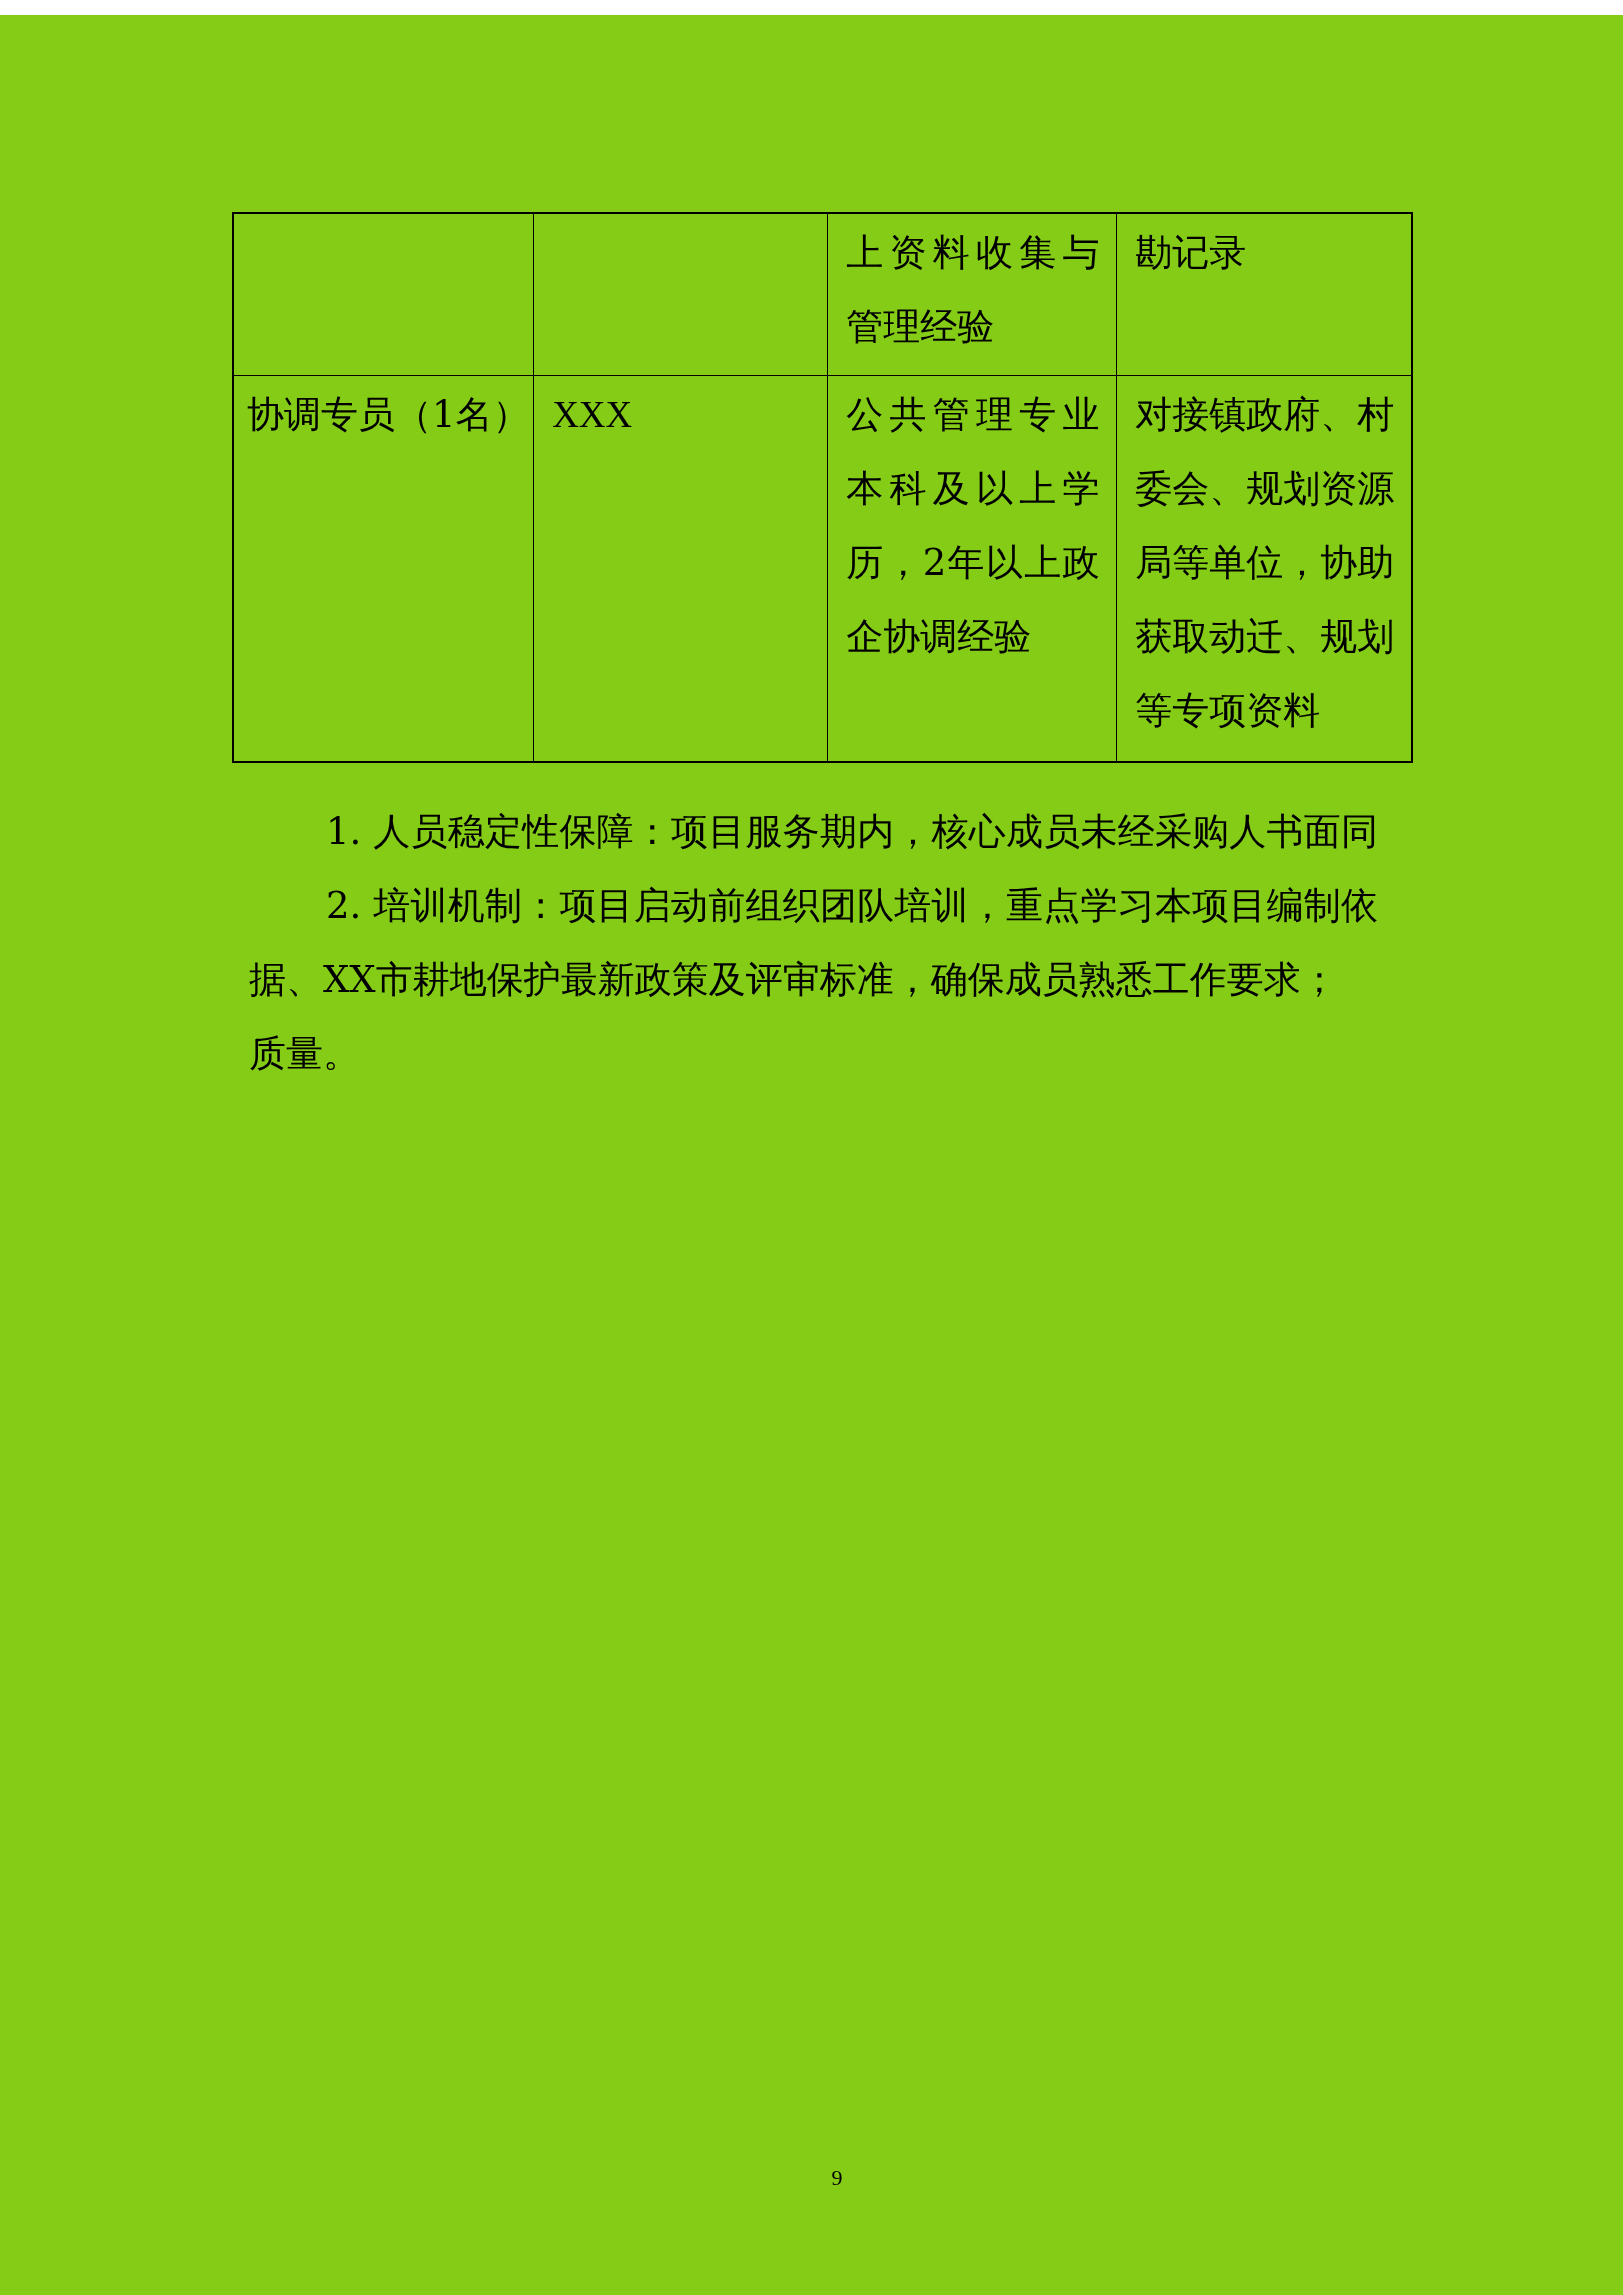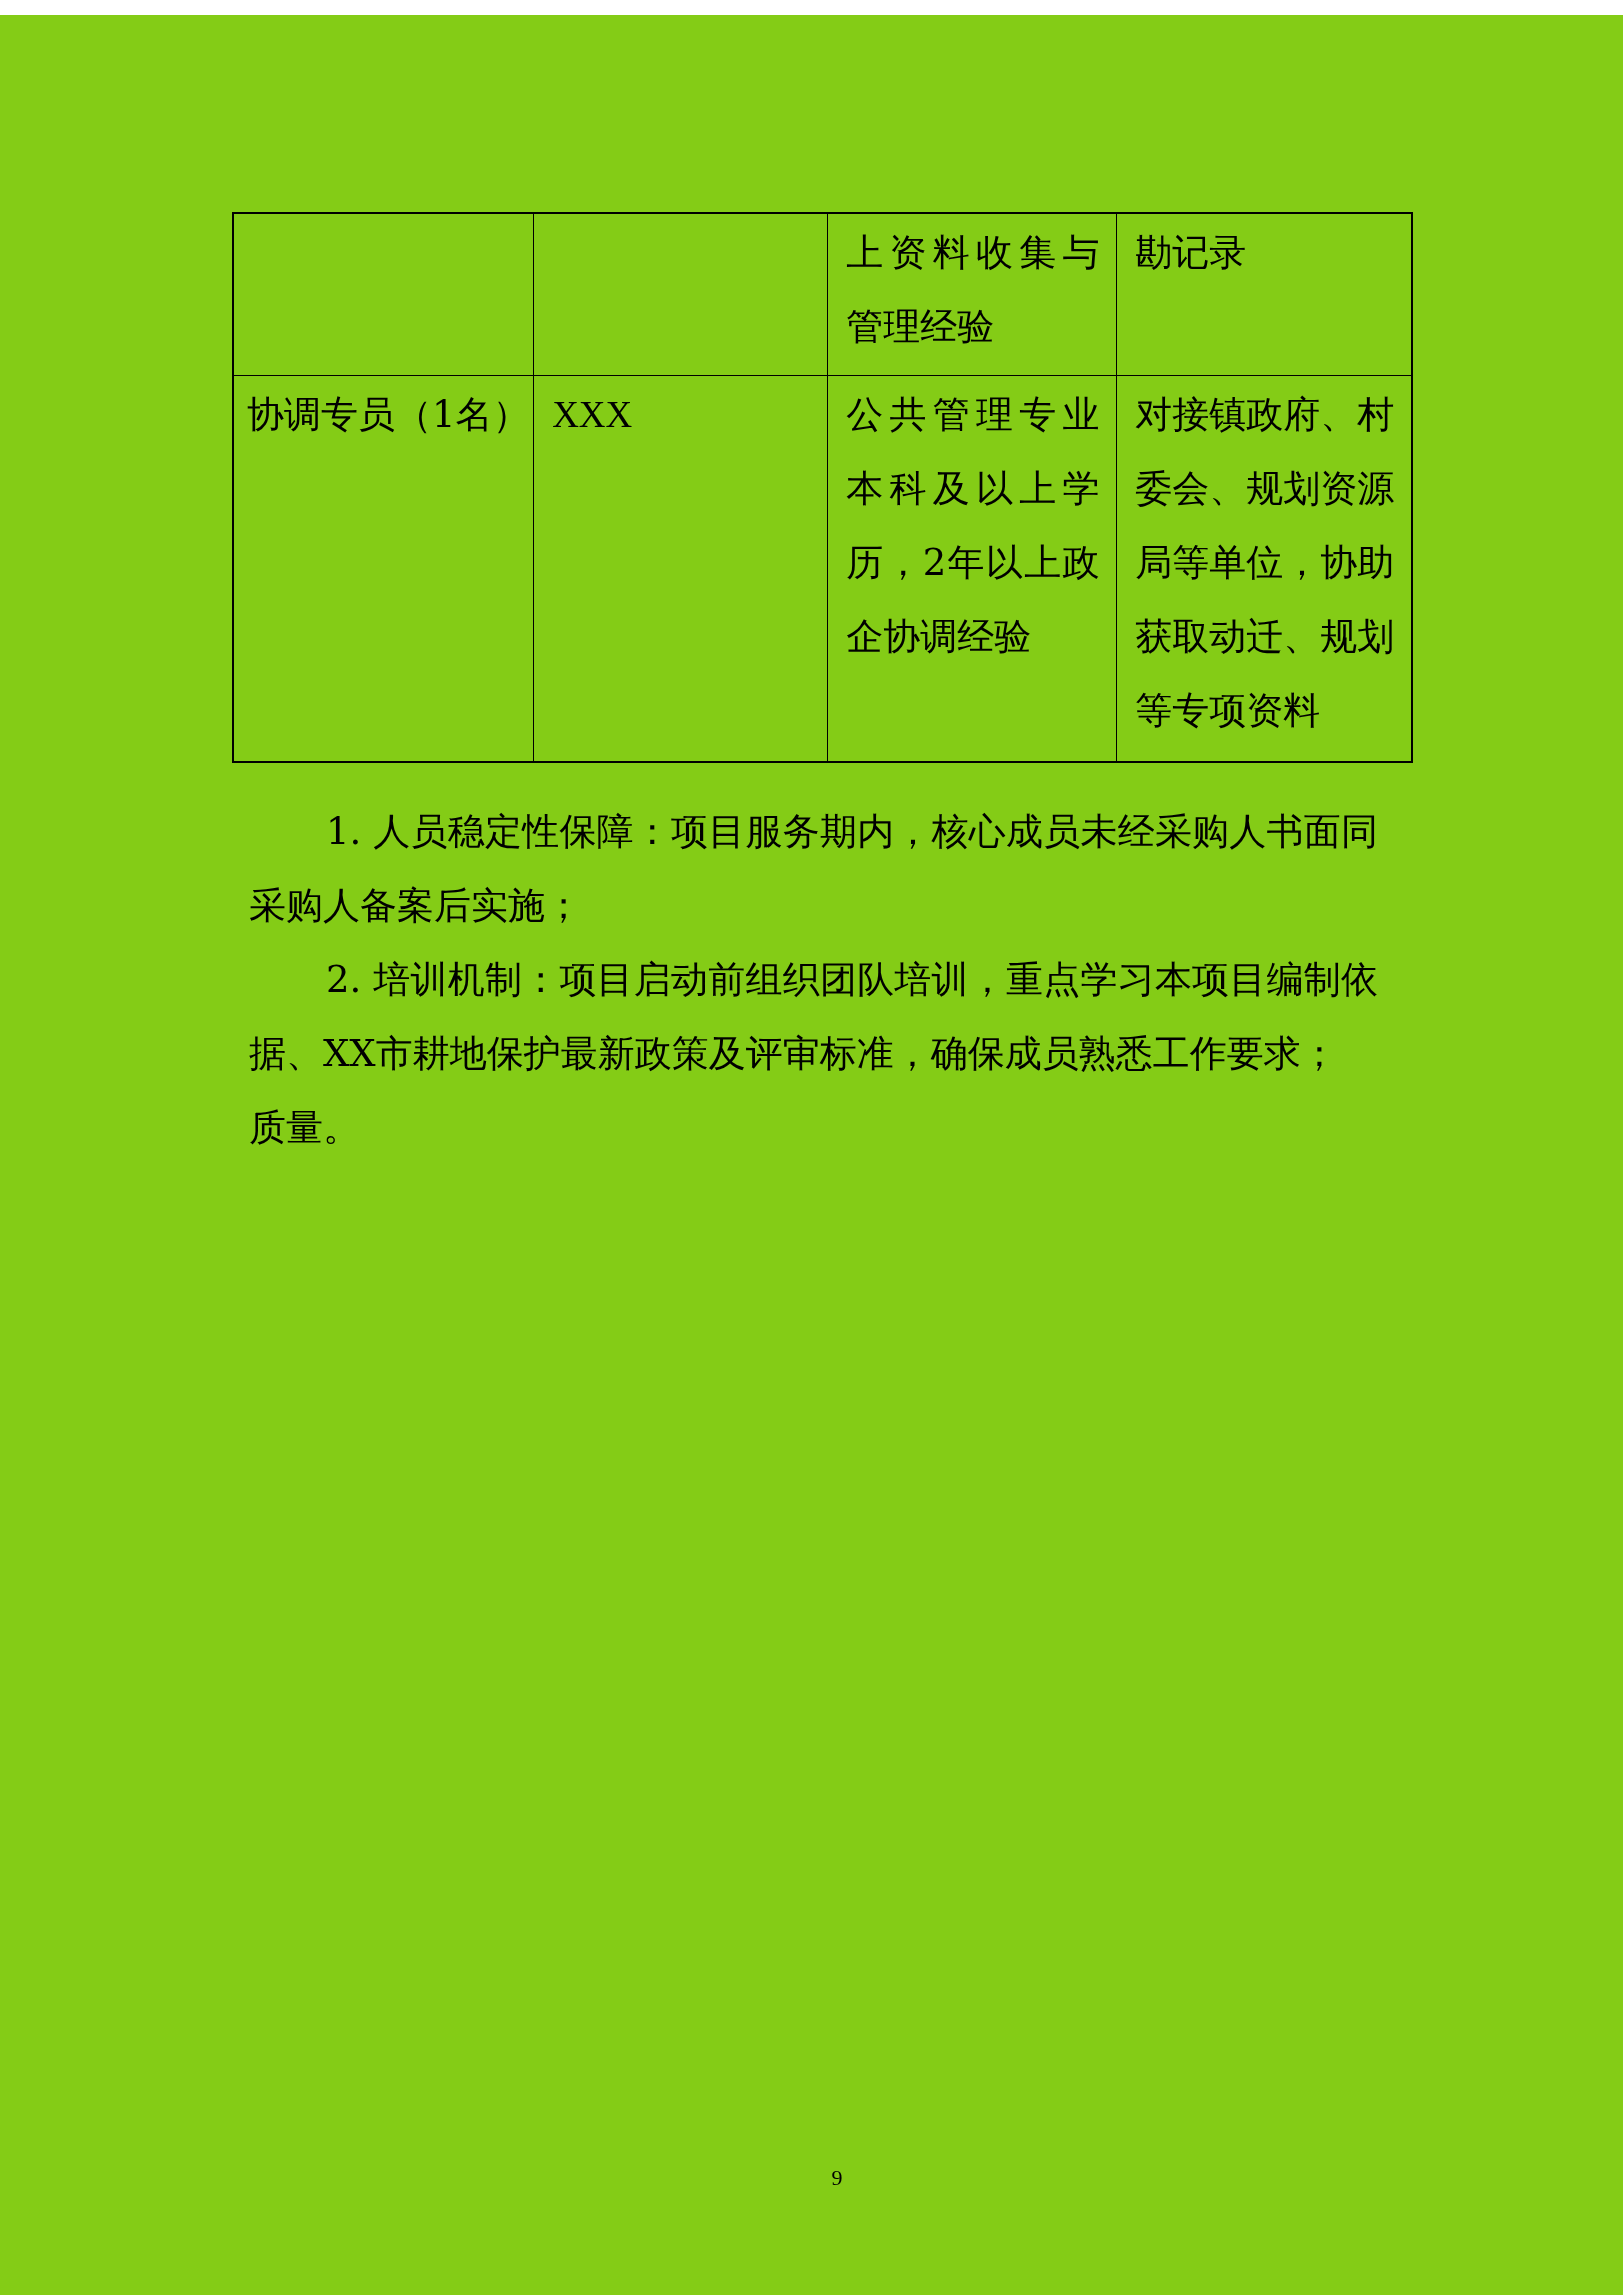--- a/index.html
+++ b/index.html
@@ -84,21 +84,20 @@
         <span class="cell-line left">等专项资料</span>
       </td>
     </tr>
   </tbody>
     </table>
 
   <div class="body-text">
 
     <div>
       <span class="body-line indent">1. 人员稳定性保障：项目服务期内，核心成员未经采购人书面同</span>
-      <span class="body-line last">采购人备案后实施；</span>
     </div>
 
     <div>
       <span class="body-line indent">2. 培训机制：项目启动前组织团队培训，重点学习本项目编制依</span>
       <span class="body-line last">据、XX市耕地保护最新政策及评审标准，确保成员熟悉工作要求；</span>
     </div>
 
     <div>
       <span class="body-line last">质量。</span>
     </div>

